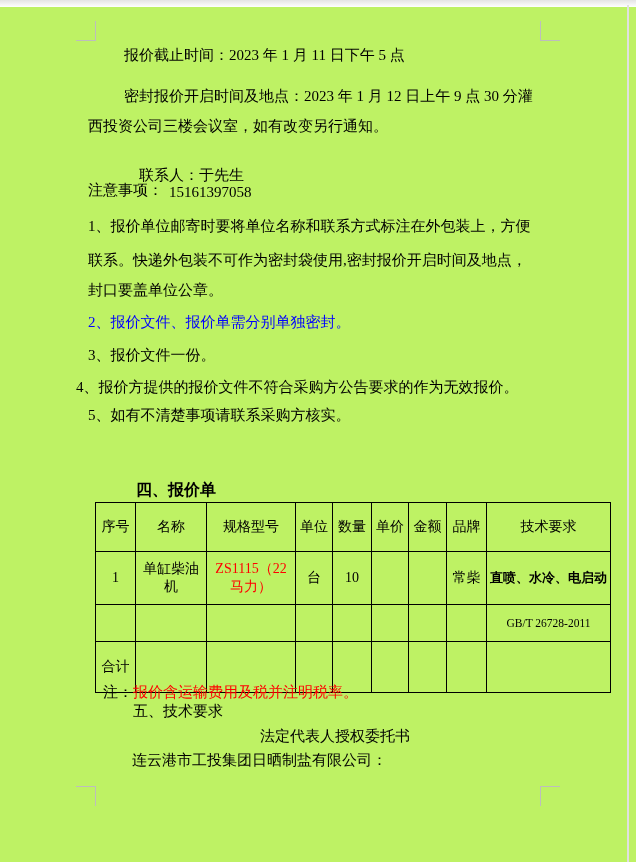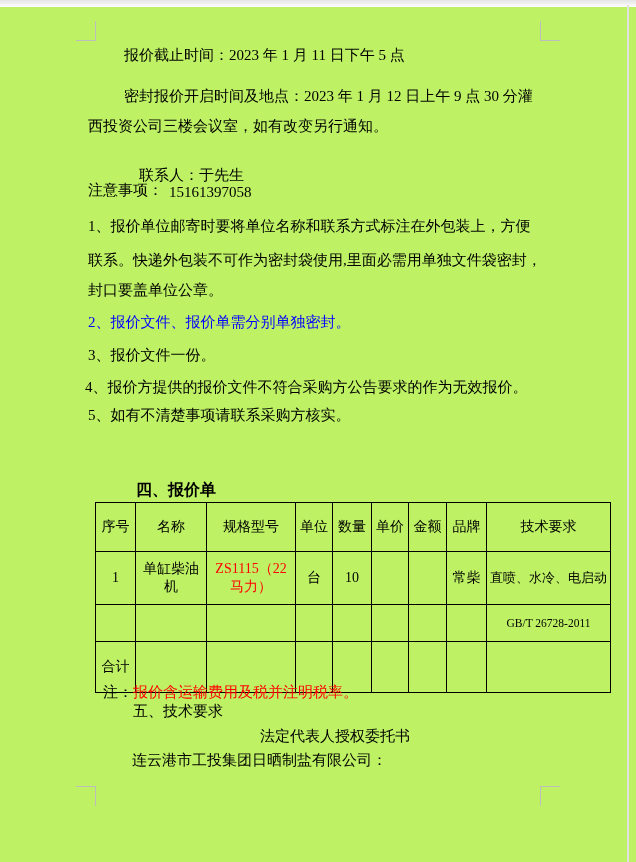--- a/index.html
+++ b/index.html
@@ -41,21 +41,21 @@
     text-align:center;vertical-align:middle;
     padding:7px 2px;
     overflow:hidden;
     word-break:break-all;
   }
   tr.hdr td{height:34px;font-size:14px;}
   tr.r1 td{height:38px;}
   tr.r2 td{height:22px;margin-top:8px;}
   tr.r3 td{height:36px;}
   td.small{font-size:11.5px;font-family:"Liberation Serif","DejaVu Serif",serif;}
-  td.tech{font-size:13px;}
+  td.tech{font-size:13px;font-weight:bold;}
   .c0{width:40px}.c1{width:71px}.c2{width:89px}.c3{width:37px}.c4{width:39px}
   .c5{width:37px}.c6{width:38px}.c7{width:40px}.c8{width:124px}
 </style>
 </head>
 <body>
 
 <div class="page">
 
   <div class="top-edge"></div>
   <div class="right-edge"></div>
@@ -69,25 +69,25 @@
   <div class="ln" style="left:124px;top:88px">密封报价开启时间及地点：2023 年 1 月 12 日上午 9 点 30 分灌</div>
   <div class="ln" style="left:88px;top:118px">西投资公司三楼会议室，如有改变另行通知。</div>
 
   <div class="ln" style="left:124px;top:150px">
     <span>联系人：于先生</span>
     <span class="phone">15161397058</span>
   </div>
 
   <div class="ln" style="left:88px;top:182px">注意事项：</div>
   <div class="ln" style="left:88px;top:218px">1、报价单位邮寄时要将单位名称和联系方式标注在外包装上，方便</div>
-  <div class="ln" style="left:88px;top:252px">联系。快递外包装不可作为密封袋使用,里面必需用单独文件袋密封，</div>
+  <div class="ln" style="left:88px;top:252px">联系。快递外包装不可作为密封袋使用,密封报价开启时间及地点，</div>
   <div class="ln" style="left:88px;top:282px">封口要盖单位公章。</div>
   <div class="ln blue" style="left:88px;top:314px">2、报价文件、报价单需分别单独密封。</div>
   <div class="ln" style="left:88px;top:347px">3、报价文件一份。</div>
-  <div class="ln" style="left:85px;top:379px">4、报价方提供的报价文件不符合采购方公告要求的作为无效报价。</div>
+  <div class="ln" style="left:76px;top:379px">4、报价方提供的报价文件不符合采购方公告要求的作为无效报价。</div>
   <div class="ln" style="left:88px;top:407px">5、如有不清楚事项请联系采购方核实。</div>
 
   <div class="ln bold" style="left:136px;top:481px;font-size:16px">四、报价单</div>
 
   <table class="quote">
     <colgroup>
       <col class="c0">
         <col class="c1">
         <col class="c2">
         <col class="c3">

